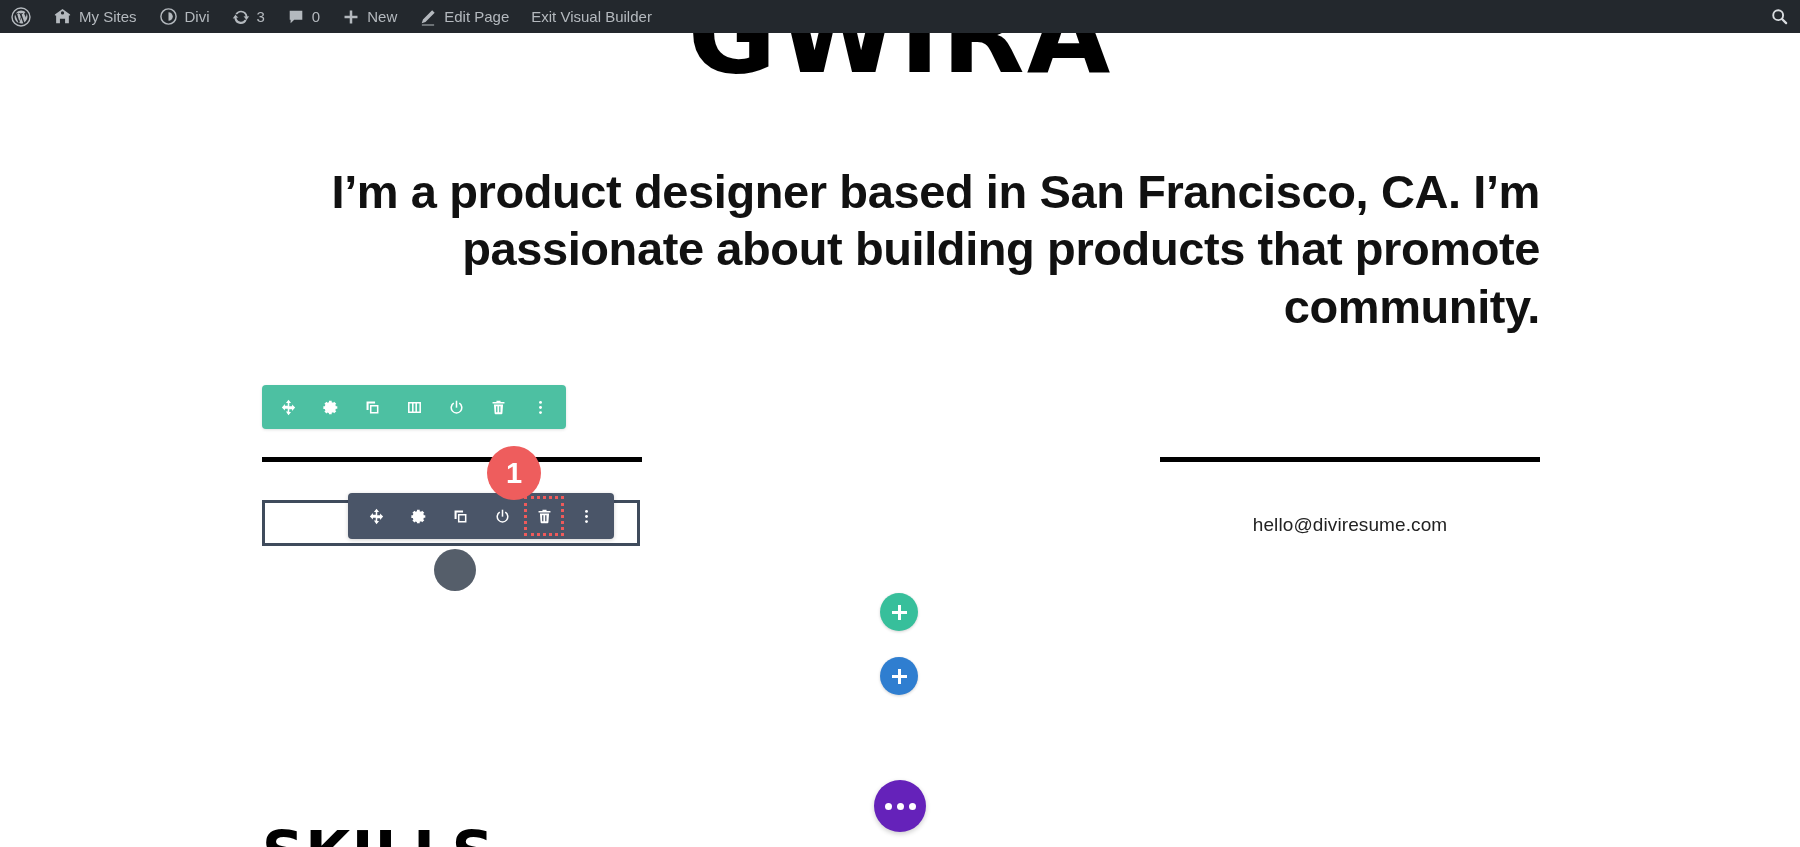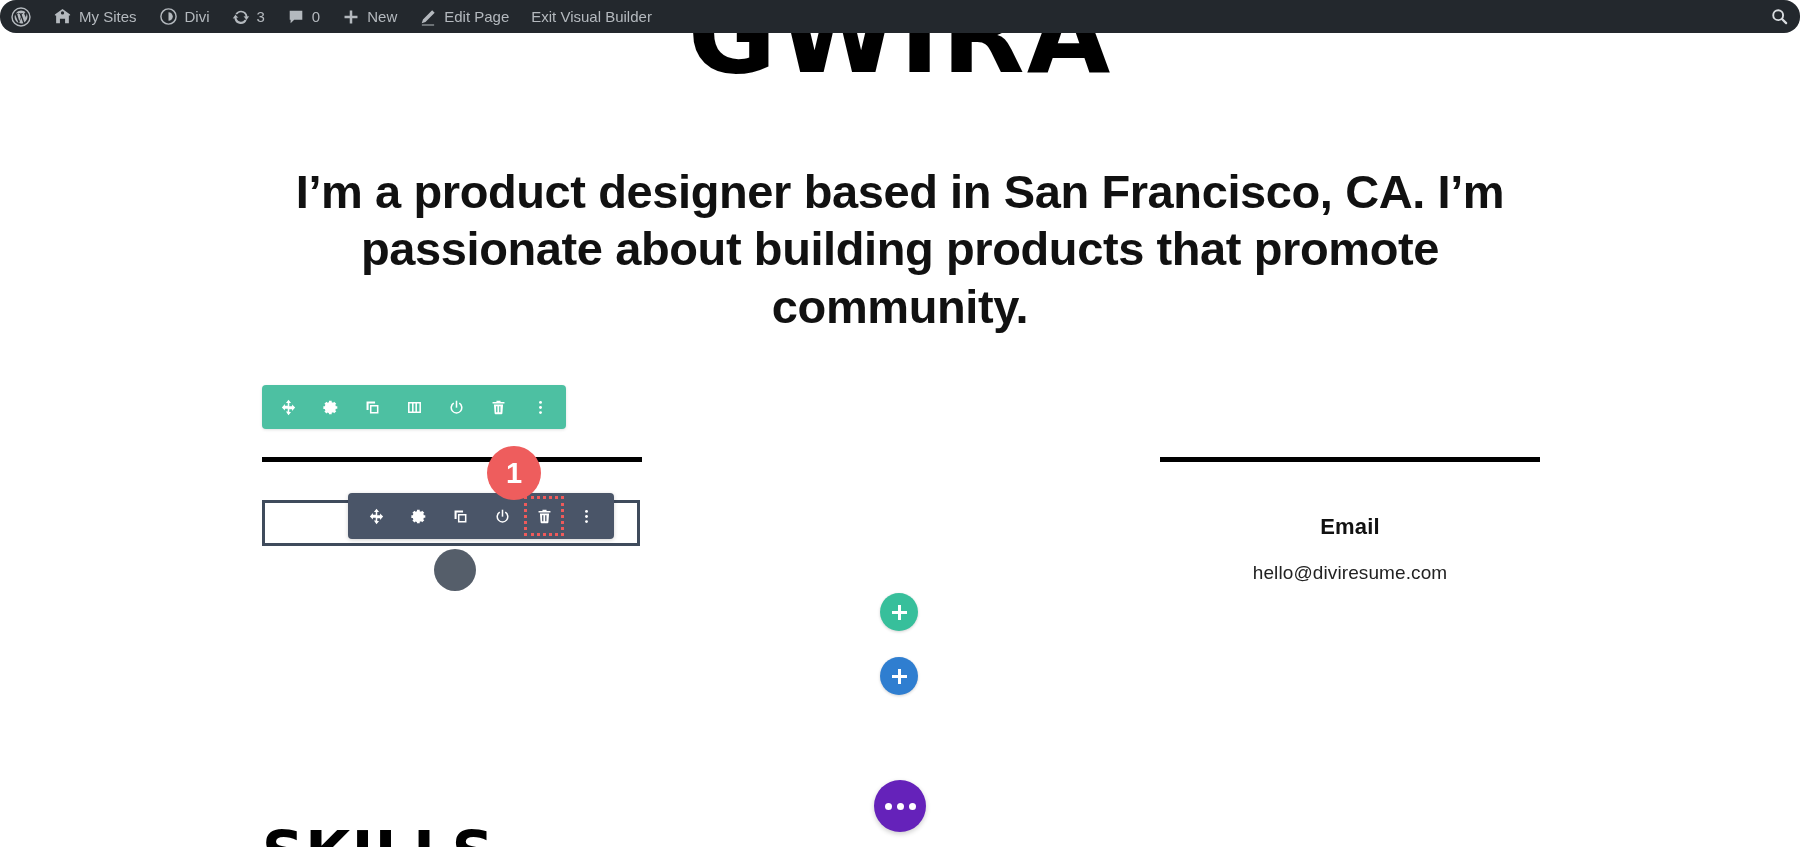--- a/index.html
+++ b/index.html
@@ -17,21 +17,20 @@
     position: absolute;
     top: 0; left: 0;
     width: 1800px;
     height: 33px;
     background: #23282d;
     display: flex;
     align-items: center;
     color: #b4b9be;
     font-size: 15px;
     z-index: 200;
-    border-radius: 16px;
   }
   .ab-item {
     display: flex;
     align-items: center;
     gap: 7px;
     height: 33px;
     padding: 0 11px;
     color: #b4b9be;
     white-space: nowrap;
     font-size: 15px;
@@ -69,21 +68,21 @@
     color: #000000;
     line-height: 1;
     white-space: nowrap;
   }
 
   .intro {
     position: absolute;
     top: 130px;
     left: 260px;
     width: 1280px;
-    text-align: center;
+    text-align: right;
     font-size: 47px;
     font-weight: 700;
     line-height: 1.22;
     color: #111111;
     letter-spacing: -0.4px;
   }
 
   
   .contact-row {
     position: absolute;
@@ -350,21 +349,20 @@
 
   <div class="contact-row">
 
     <div class="contact-col">
       <div class="divider"></div>
       <div class="c-title invisible">Phone</div>
     </div>
 
     <div class="contact-col">
       <div class="divider"></div>
-      <div class="c-title">Email</div>
       <div class="c-value">hello@diviresume.com</div>
     </div>
 
   </div>
 
   <div class="module-box"></div>
 
   <div class="skills">SKILLS</div>
 
   <div class="row-toolbar">

